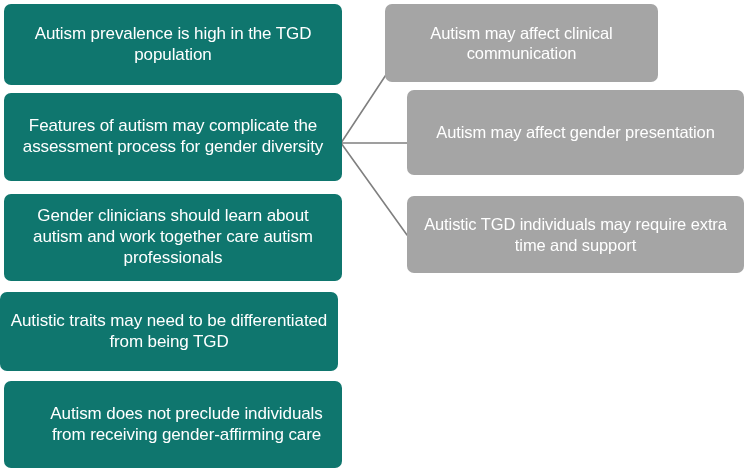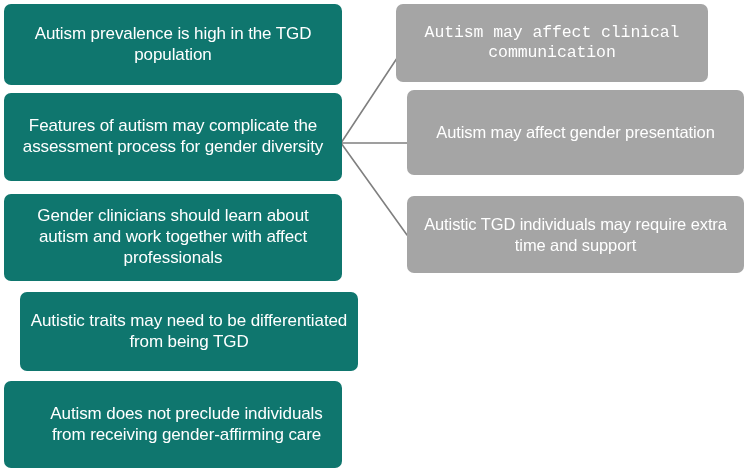--- a/index.html
+++ b/index.html
@@ -46,24 +46,24 @@
     left: 0;
     top: 0;
     width: 748px;
     height: 473px;
     pointer-events: none;
   }
   
   #blue-1 { left: 4px;  top: 4px;   width: 338px; height: 81px; }
   #blue-2 { left: 4px;  top: 93px;  width: 338px; height: 88px; justify-content: flex-end; }
   #blue-3 { left: 4px;  top: 194px; width: 338px; height: 87px; }
-  #blue-4 { left: 20px;  top: 292px; width: 338px; height: 79px; }
+  #blue-4 { left: 0;  top: 292px; width: 338px; height: 79px; }
   #blue-5 { left: 4px;  top: 381px; width: 338px; height: 87px; padding-left: 37px; }
   
-  #gray-1 { left: 396px; top: 4px;   width: 312px; height: 78px; font-family: Liberation Mono, monospace; }
+  #gray-1 { left: 385px; top: 4px;   width: 273px; height: 78px; }
   #gray-2 { left: 407px; top: 90px;  width: 337px; height: 85px; }
   #gray-3 { left: 407px; top: 196px; width: 337px; height: 77px; padding-left: 4px; padding-right: 4px; }
 </style>
 </head>
 <body>
 
 <div id="canvas">
 
   <svg id="connectors" viewBox="0 0 748 473" xmlns="http://www.w3.org/2000/svg">
     <line x1="341" y1="143" x2="407" y2="43" stroke="#808080" stroke-width="1.6" stroke-linecap="round"></line>
@@ -73,21 +73,21 @@
 
   <div class="node node-blue" id="blue-1">
     <span class="node-text">Autism prevalence is high in the TGD population</span>
   </div>
 
   <div class="node node-blue" id="blue-2">
     <span class="node-text">Features of autism may complicate the assessment process for gender diversity</span>
   </div>
 
   <div class="node node-blue" id="blue-3">
-    <span class="node-text">Gender clinicians should learn about autism and work together with affect professionals</span>
+    <span class="node-text">Gender clinicians should learn about autism and work together care autism professionals</span>
   </div>
 
   <div class="node node-blue" id="blue-4">
     <span class="node-text">Autistic traits may need to be differentiated from being TGD</span>
   </div>
 
   <div class="node node-blue" id="blue-5">
     <span class="node-text">Autism does not preclude individuals from receiving gender-affirming care</span>
   </div>
 

